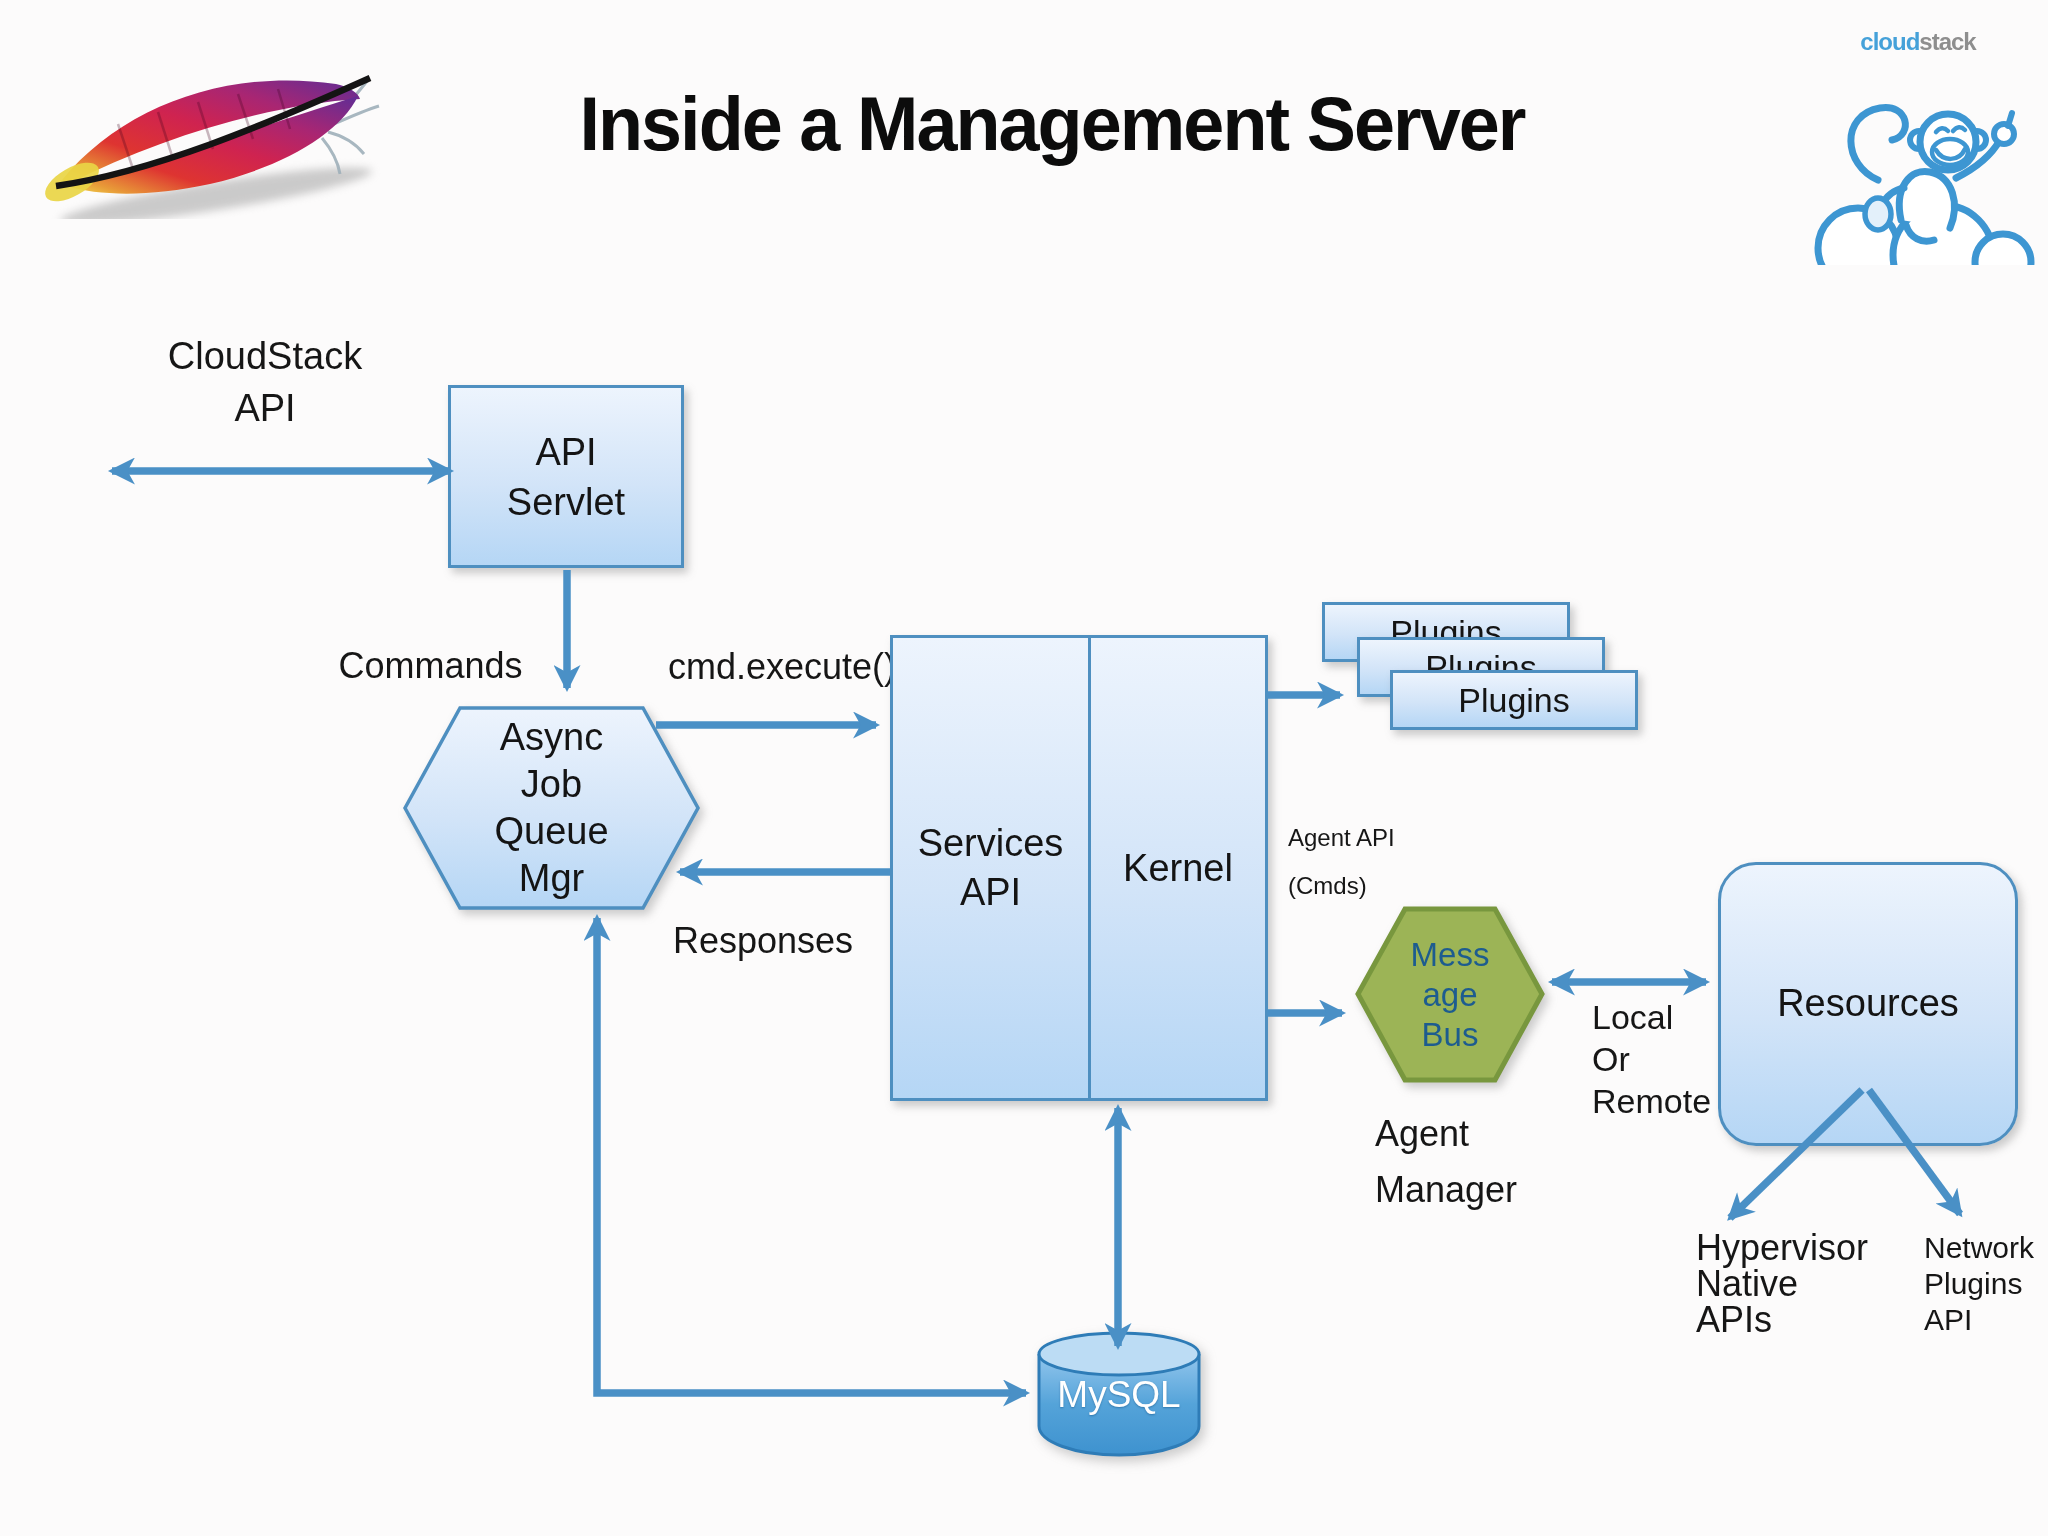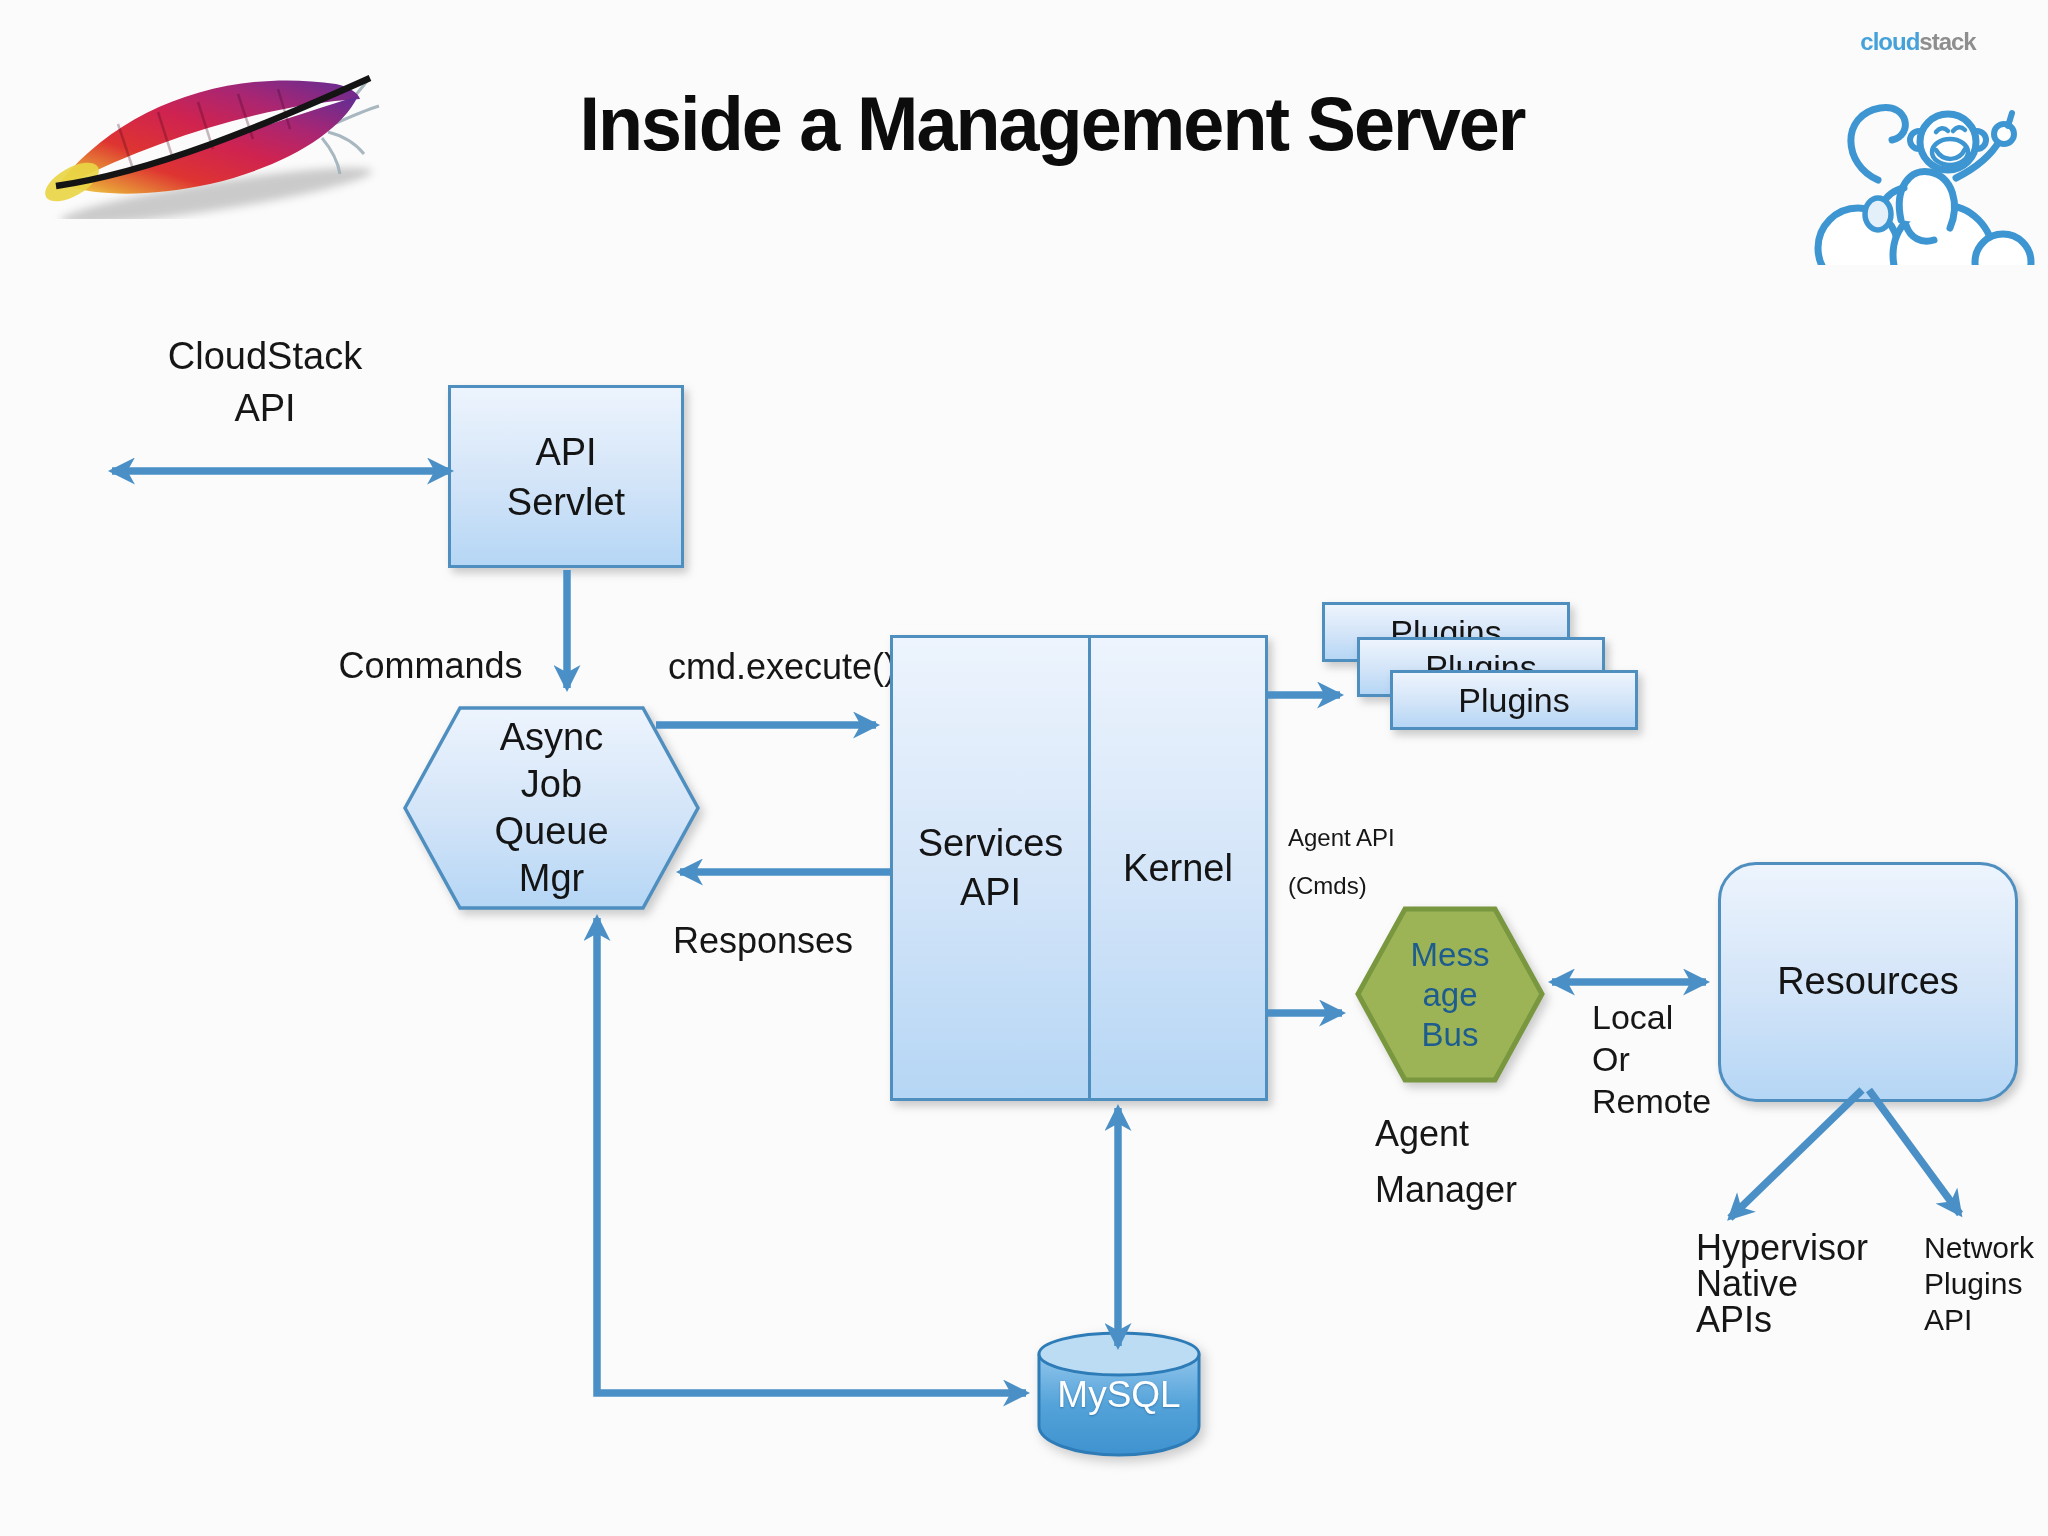--- a/index.html
+++ b/index.html
@@ -163,21 +163,21 @@
 Bus</div>
   </div>
 
   <div class="lbl" style="left:1375px; top:1106px; font-size:36px; line-height:56px;">Agent
 Manager</div>
 
   <div class="lbl" style="left:1592px; top:996px; font-size:34px; line-height:42px;">Local
 Or
 Remote</div>
 
-  <div class="node" style="left:1718px; top:862px; width:300px; height:240px; border-radius:38px; font-size:38px;">Resources</div>
+  <div class="node" style="left:1718px; top:862px; width:300px; height:284px; border-radius:38px; font-size:38px;">Resources</div>
 
   <div class="lbl" style="left:1696px; top:1230px; font-size:36px; line-height:36px;">Hypervisor
 Native
 APIs</div>
   <div class="lbl" style="left:1924px; top:1230px; font-size:30px; line-height:36px;">Network
 Plugins
 API</div>
 
   <svg class="abs" style="left:1036px; top:1328px; filter:drop-shadow(4px 5px 6px rgba(110,110,110,.35));" width="166" height="130" viewBox="0 0 166 130">
     <defs>

